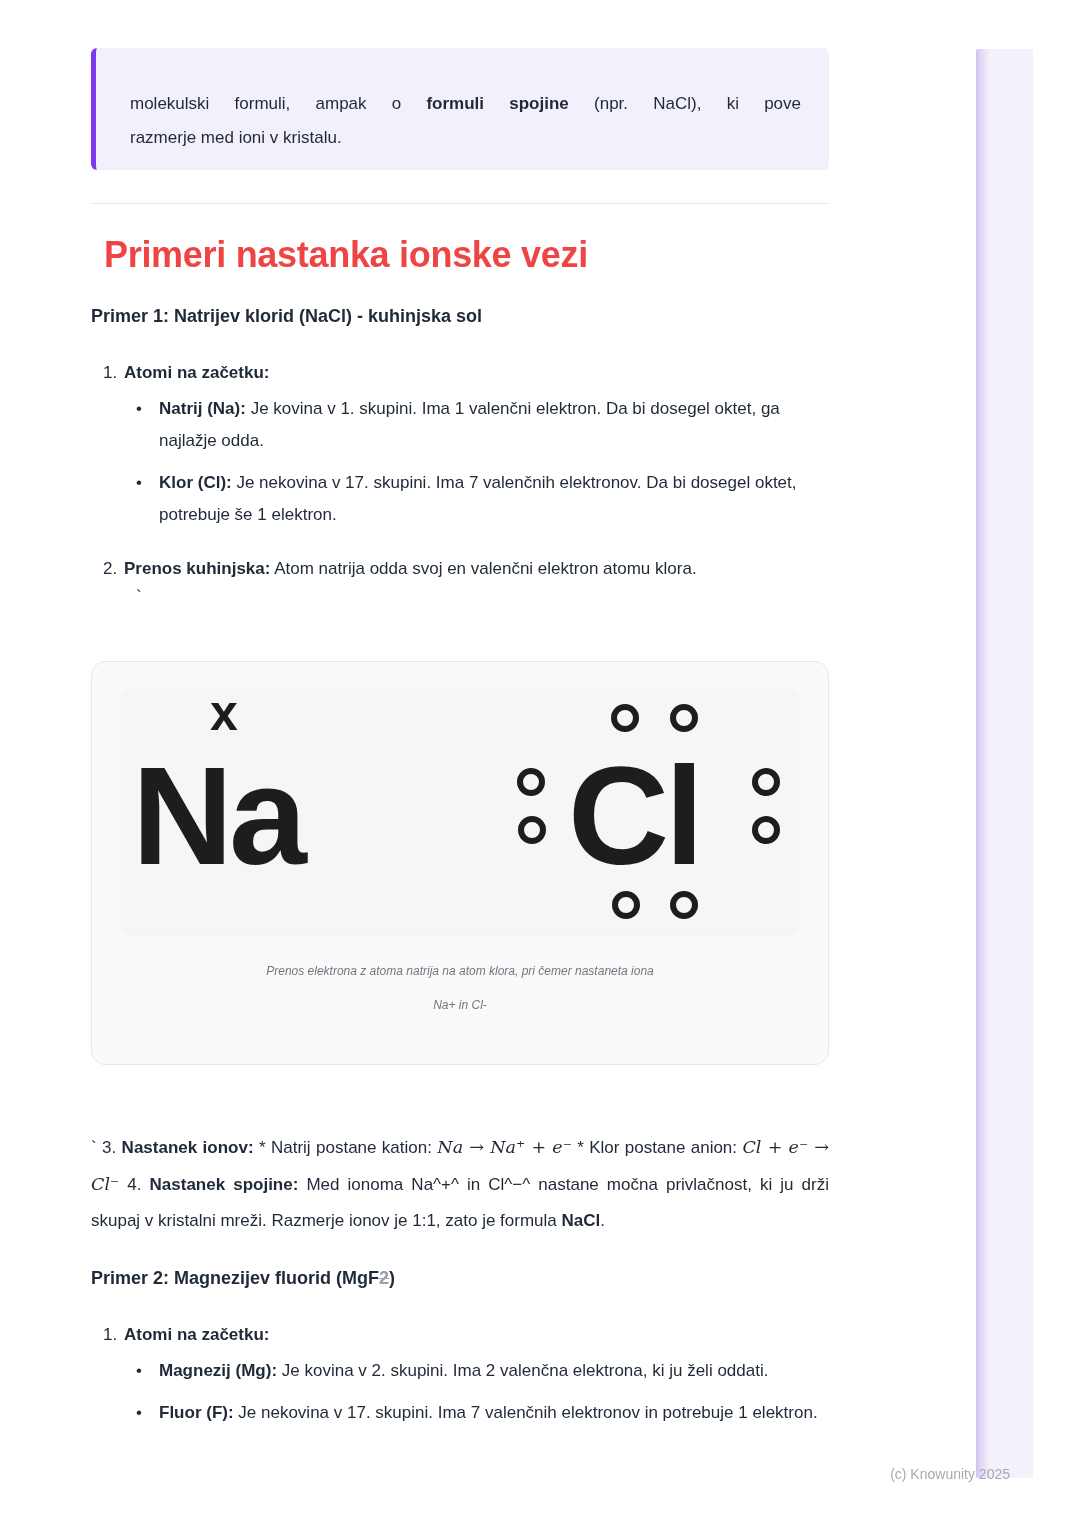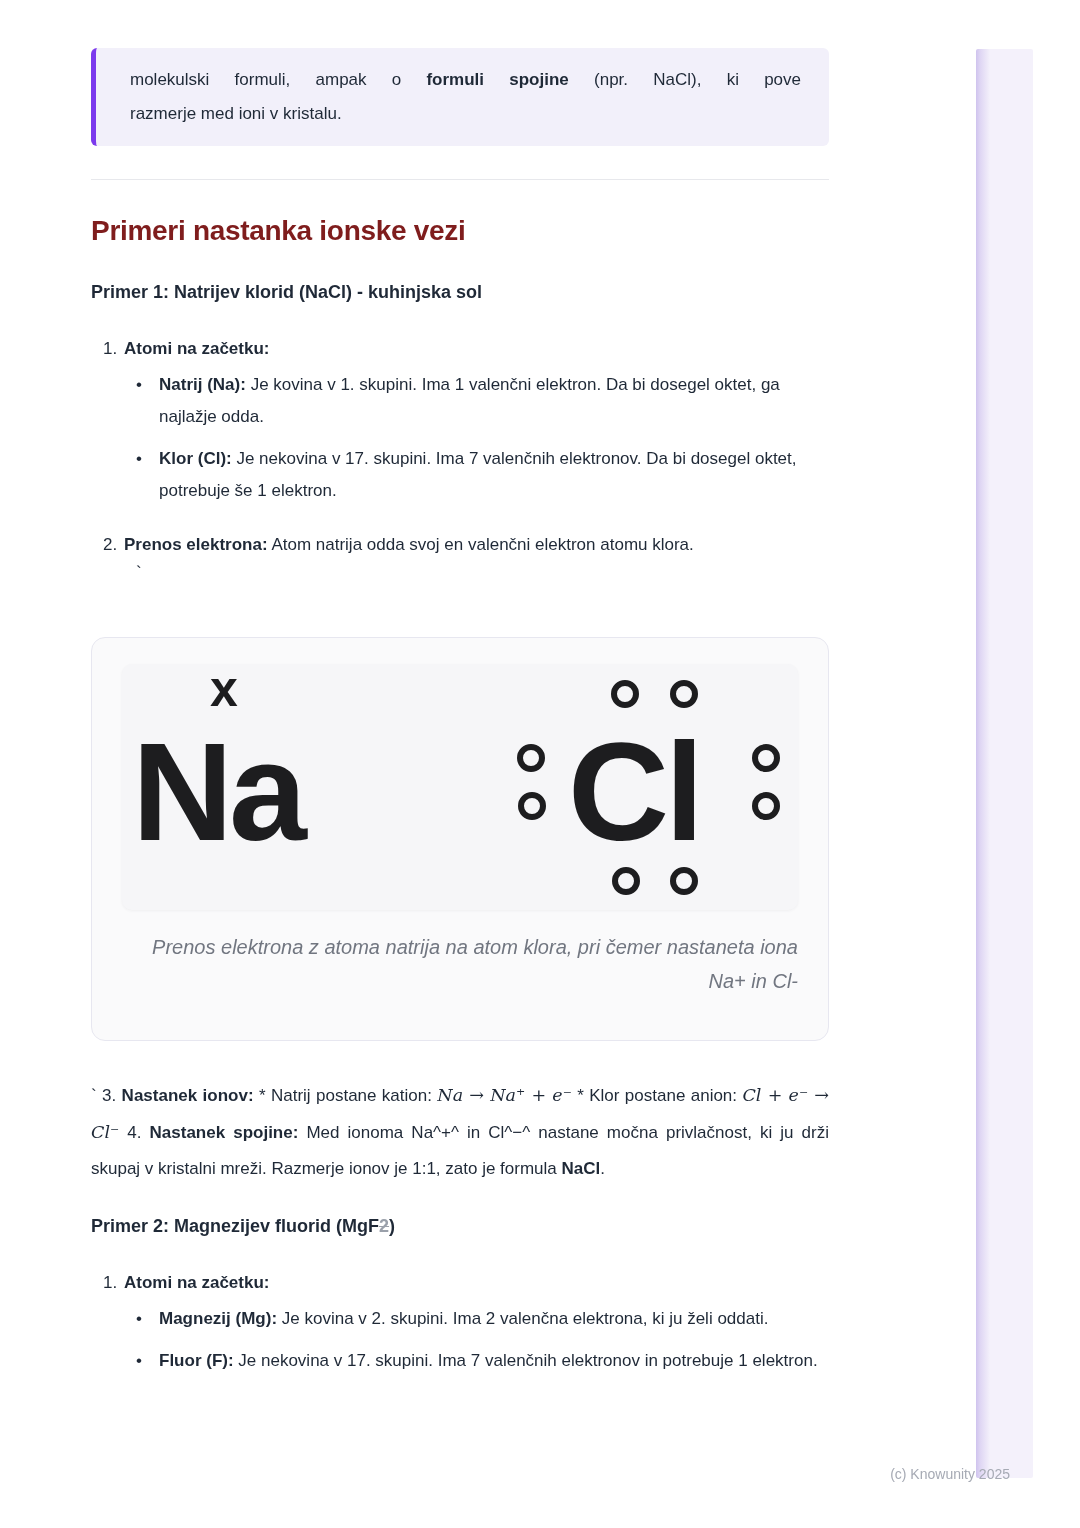--- a/index.html
+++ b/index.html
@@ -3,26 +3,26 @@
 <meta charset="utf-8">
 <style>
   html,body{margin:0;padding:0;background:#ffffff;}
   .page{position:relative;width:1080px;height:1528px;background:#ffffff;overflow:hidden;
         font-family:"Liberation Sans",sans-serif;color:#1f2937;}
   .content{position:absolute;left:91px;top:0;width:738px;}
 
   
   .callout{margin-top:48px;background:#f2f0fa;border-left:5px solid #7c3aed;border-radius:6px;
            padding:15px 28px 15px 34px;font-size:17px;line-height:34px;color:#1f2937;}
-  .callout .jline{text-align:justify;text-align-last:justify;}
+  .callout .jline{text-align:justify;text-align-last:justify;margin-top:24px;}
   .callout b{font-weight:700;}
 
   .divider{border:none;border-top:1px solid #e7e8ec;margin:33px 0 0 0;height:0;}
 
-  .section-h{margin:33px 0 0 0;font-size:28px;line-height:36px;color:#7f1d1d;font-weight:700;letter-spacing:-0.3px;}
+  .section-h{margin:33px 0 0 13px;font-size:36px;line-height:36px;color:#ef4444;font-weight:700;letter-spacing:-0.3px;}
   .example-h{margin:30px 0 0 0;font-size:18px;line-height:26px;font-weight:700;color:#1f2937;}
   .struck{color:#9aa0aa;text-decoration:line-through;font-weight:700;}
 
   
   .olist{margin-top:28px;padding-left:12px;font-size:17px;line-height:32px;}
   .oitem{display:flex;}
   .onum{width:21px;flex:none;}
   .olabel{font-weight:700;}
   .bullets{margin:4px 0 0 33px;}
   .bitem{display:flex;margin-top:10px;}
@@ -40,25 +40,25 @@
                 box-shadow:0 1px 3px rgba(30,30,60,0.05);}
   .atom{position:absolute;font-weight:700;color:#1d1d1f;font-size:140px;line-height:1;letter-spacing:-4px;}
   .atom-na{left:10px;top:58px;}
   .atom-cl{left:446px;top:58px;}
   .na-x{position:absolute;left:88px;top:0px;font-size:50px;line-height:1;font-weight:700;color:#1d1d1f;}
   .dot{position:absolute;width:16px;height:16px;border:6px solid #1d1d1f;border-radius:50%;}
   .d1{left:489px;top:16px;}  .d2{left:548px;top:16px;}
   .d3{left:395px;top:80px;}  .d4{left:396px;top:128px;}
   .d5{left:630px;top:80px;}  .d6{left:630px;top:128px;}
   .d7{left:490px;top:203px;} .d8{left:548px;top:203px;}
-  .figure-caption{margin-top:20px;text-align:right;font-style:italic;color:#717680;
-                  font-size:20px;line-height:34px;}
+  .figure-caption{margin-top:20px;text-align:center;font-style:italic;color:#717680;
+                  font-size:12px;line-height:34px;}
 
   
-  .steps{margin-top:36px;font-size:17px;line-height:36px;text-align:justify;color:#1f2937;}
+  .steps{margin-top:64px;font-size:17px;line-height:36px;text-align:justify;color:#1f2937;}
   .steps .b{font-weight:700;}
   .steps .math{font-family:"DejaVu Serif",serif;font-style:italic;font-size:17.5px;}
 
   
   .side-strip{position:absolute;left:976px;top:49px;width:57px;height:1429px;
               background:linear-gradient(to right,#cfc3ee 0px,#ded5f3 4px,#f4f1fb 14px,#f4f1fb 100%);
               border-radius:2px;}
   .watermark{position:absolute;top:1464px;right:70px;font-size:14px;line-height:20px;
              color:#a6aab4;z-index:3;}
 </style>
@@ -89,21 +89,21 @@
           <span class="bmark">•</span>
           <div class="btext"><b>Natrij (Na):</b><span> Je kovina v 1. skupini. Ima 1 valenčni elektron. Da bi dosegel oktet, ga najlažje odda.</span></div>
         </div>
         <div class="bitem">
           <span class="bmark">•</span>
           <div class="btext"><b>Klor (Cl):</b><span> Je nekovina v 17. skupini. Ima 7 valenčnih elektronov. Da bi dosegel oktet, potrebuje še 1 elektron.</span></div>
         </div>
       </div>
       <div class="oitem oitem2">
         <span class="onum">2.</span>
-        <div class="btext"><b>Prenos elektrona:</b><span> Atom natrija odda svoj en valenčni elektron atomu klora.</span></div>
+        <div class="btext"><b>Prenos kuhinjska:</b><span> Atom natrija odda svoj en valenčni elektron atomu klora.</span></div>
       </div>
       <div class="stray-tick">`</div>
     </div>
 
     <figure class="figure-card" style="margin-left:0;margin-right:0;">
       <div class="figure-panel">
         <span class="na-x">x</span>
         <span class="atom atom-cl">Cl</span>
         <span class="atom atom-na">Na</span>
         <span class="dot d1"></span>

